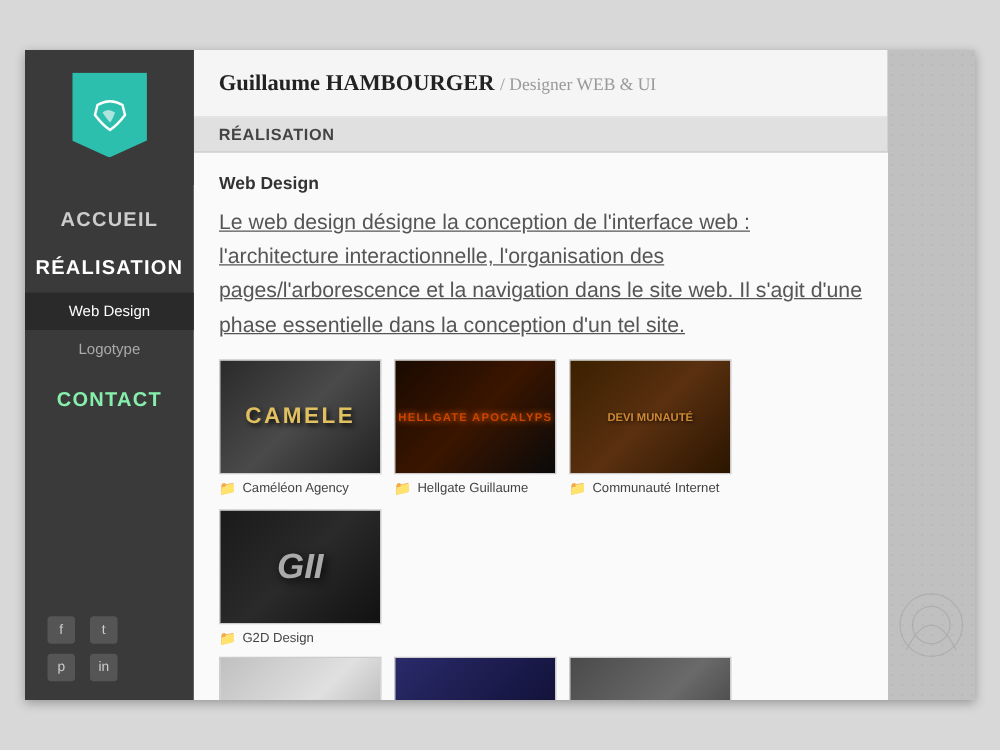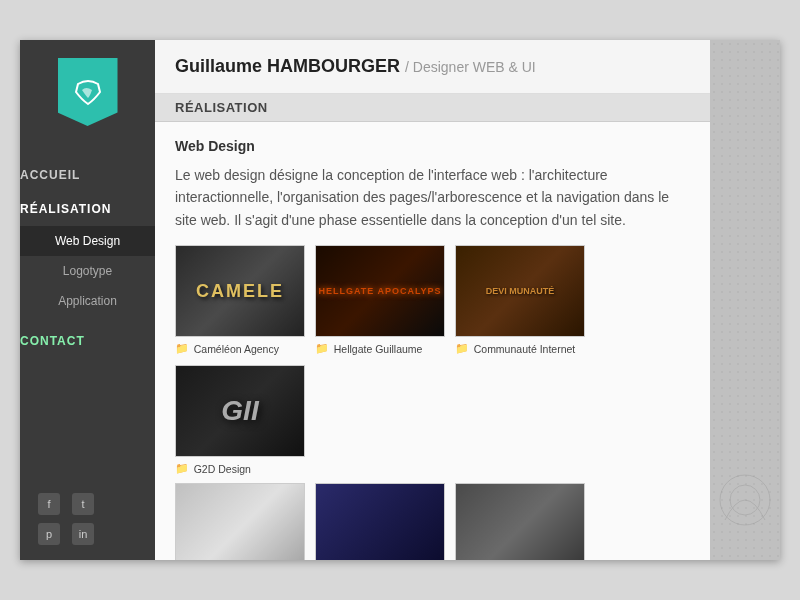--- a/index.html
+++ b/index.html
@@ -51,23 +51,24 @@
     }
     .sidebar-nav {
       width: 100%;
       display: flex;
       flex-direction: column;
       align-items: center;
       margin-top: 10px;
     }
     .nav-item {
       width: 100%;
+      text-align: center;
       padding: 10px 0;
       color: #cccccc;
-      font-size: 12px;
+      font-size: 16px;
       font-weight: bold;
       letter-spacing: 1px;
       cursor: pointer;
       text-transform: uppercase;
     }
     .nav-item.active {
       color: white;
     }
     .nav-sub-item {
       width: 100%;
@@ -122,20 +123,21 @@
     }
     .main-header {
       background-color: #f5f5f5;
       border-bottom: 1px solid #ddd;
       padding: 16px 20px;
     }
     .main-header-title {
       font-size: 18px;
       color: #333;
       font-weight: normal;
+      font-family: Liberation Serif, serif;
     }
     .main-header-title strong {
       font-weight: bold;
       color: #222;
     }
     .main-header-title span.subtitle {
       color: #999;
       font-size: 14px;
     }
     .section-bar {
@@ -153,24 +155,25 @@
       padding: 16px 20px;
       overflow-y: auto;
     }
     .section-title {
       font-size: 14px;
       font-weight: bold;
       color: #333;
       margin-bottom: 10px;
     }
     .description-text {
-      font-size: 14px;
+      font-size: 17px;
       color: #555;
       line-height: 1.6;
       margin-bottom: 10px;
+      text-decoration: underline;
     }
     .portfolio-grid {
       display: flex;
       gap: 10px;
       margin-top: 14px;
       flex-wrap: wrap;
     }
     .portfolio-item {
       width: 130px;
       display: flex;
@@ -290,21 +293,20 @@
           <path d="M10 14 Q14 10 20 14 Q18 20 16 22 Q14 20 10 14Z" fill="white" opacity="0.6"></path>
         </svg>
       </div>
     </div>
 
     <div class="sidebar-nav">
       <div class="nav-item">ACCUEIL</div>
       <div class="nav-item active">RÉALISATION</div>
       <div class="nav-sub-item active-sub">Web Design</div>
       <div class="nav-sub-item">Logotype</div>
-      <div class="nav-sub-item">Application</div>
       <div class="nav-item contact-item">CONTACT</div>
     </div>
 
     <div class="sidebar-social">
       <div class="social-row">
         <div class="social-icon">f</div>
         <div class="social-icon">t</div>
       </div>
       <div class="social-row">
         <div class="social-icon">p</div>

